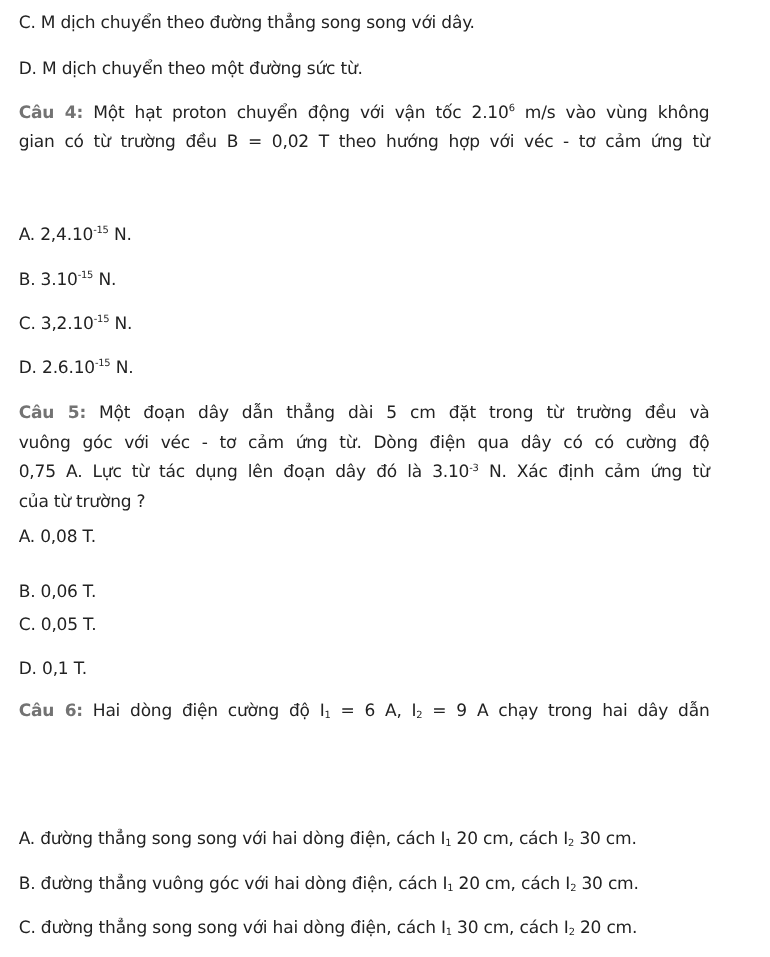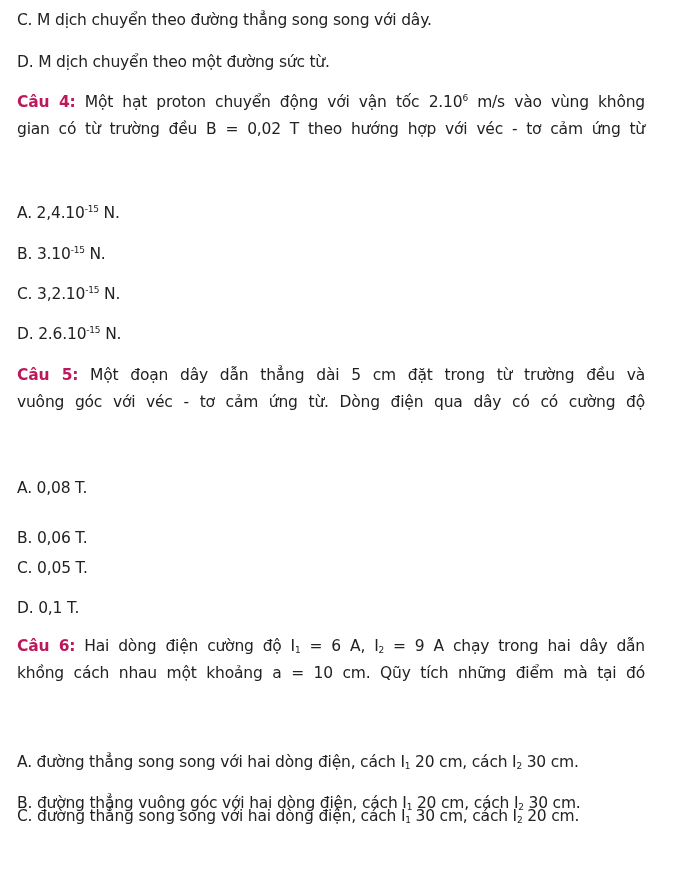--- a/index.html
+++ b/index.html
@@ -4,21 +4,21 @@
 <style>
   html, body { margin: 0; padding: 0; background: #ffffff; }
   body {
     width: 700px; height: 870px; overflow: hidden;
     font-family: "DejaVu Sans", sans-serif;
     color: #222222;
     font-size: 15.5px;
     letter-spacing: -0.2px;
   }
   .line { position: absolute; left: 17px; white-space: nowrap; line-height: 20px; }
-  .q-label { color: #be185d; font-weight: bold; }
+  .q-label { color: #737373; font-weight: bold; }
   .para { position: absolute; left: 17px; width: 628px; line-height: 27px; text-align: justify; }
   .para .ln { display: block; text-align: justify; text-align-last: justify; white-space: nowrap; }
   .para .ln.last { text-align-last: left; }
   sup, sub { font-size: 9px; line-height: 0; }
   sup { vertical-align: 6px; }
   sub { vertical-align: -2px; }
 </style>
 </head>
 <body>
 
@@ -45,41 +45,42 @@
 <div class="line" style="top:284px">
   <span>C.</span><span> 3,2.10</span><sup>-15</sup><span> N.</span>
 </div>
 <div class="line" style="top:324px">
   <span>D.</span><span> 2.6.10</span><sup>-15</sup><span> N.</span>
 </div>
 
 <div class="para" style="top:362px">
   <span class="ln"><span class="q-label">Câu 5:</span><span> Một đoạn dây dẫn thẳng dài 5 cm đặt trong từ trường đều và</span></span>
   <span class="ln">vuông góc với véc - tơ cảm ứng từ. Dòng điện qua dây có có cường độ</span>
+  <span class="ln"><span>0,75 A. Lực từ tác dụng lên đoạn dây đó là 3.10</span><sup>-3</sup><span> N. Xác định cảm ứng từ</span></span>
+  <span class="ln last">của từ trường ?</span>
 </div>
 
 <div class="line" style="top:478px">
   <span>A.</span><span> 0,08 T.</span>
 </div>
 <div class="line" style="top:528px">
   <span>B.</span><span> 0,06 T.</span>
 </div>
 <div class="line" style="top:558px">
   <span>C.</span><span> 0,05 T.</span>
 </div>
 <div class="line" style="top:598px">
   <span>D.</span><span> 0,1 T.</span>
 </div>
 
 <div class="para" style="top:633px">
   <span class="ln"><span class="q-label">Câu 6:</span><span> Hai dòng điện cường độ I</span><sub>1</sub><span> = 6 A, I</span><sub>2</sub><span> = 9 A chạy trong hai dây dẫn</span></span>
-  <span class="ln">khồng cách nhau một khoảng a = 10 cm. Qũy tích những điểm mà tại đó</span>
 </div>
 
 <div class="line" style="top:752px">
   <span>A.</span><span> đường thẳng song song với hai dòng điện, cách I</span><sub>1</sub><span> 20 cm, cách I</span><sub>2</sub><span> 30 cm.</span>
 </div>
 <div class="line" style="top:793px">
   <span>B.</span><span> đường thẳng vuông góc với hai dòng điện, cách I</span><sub>1</sub><span> 20 cm, cách I</span><sub>2</sub><span> 30 cm.</span>
 </div>
-<div class="line" style="top:806px">
+<div class="line" style="top:833px">
   <span>C.</span><span> đường thẳng song song với hai dòng điện, cách I</span><sub>1</sub><span> 30 cm, cách I</span><sub>2</sub><span> 20 cm.</span>
 </div>
 
 </body></html>

